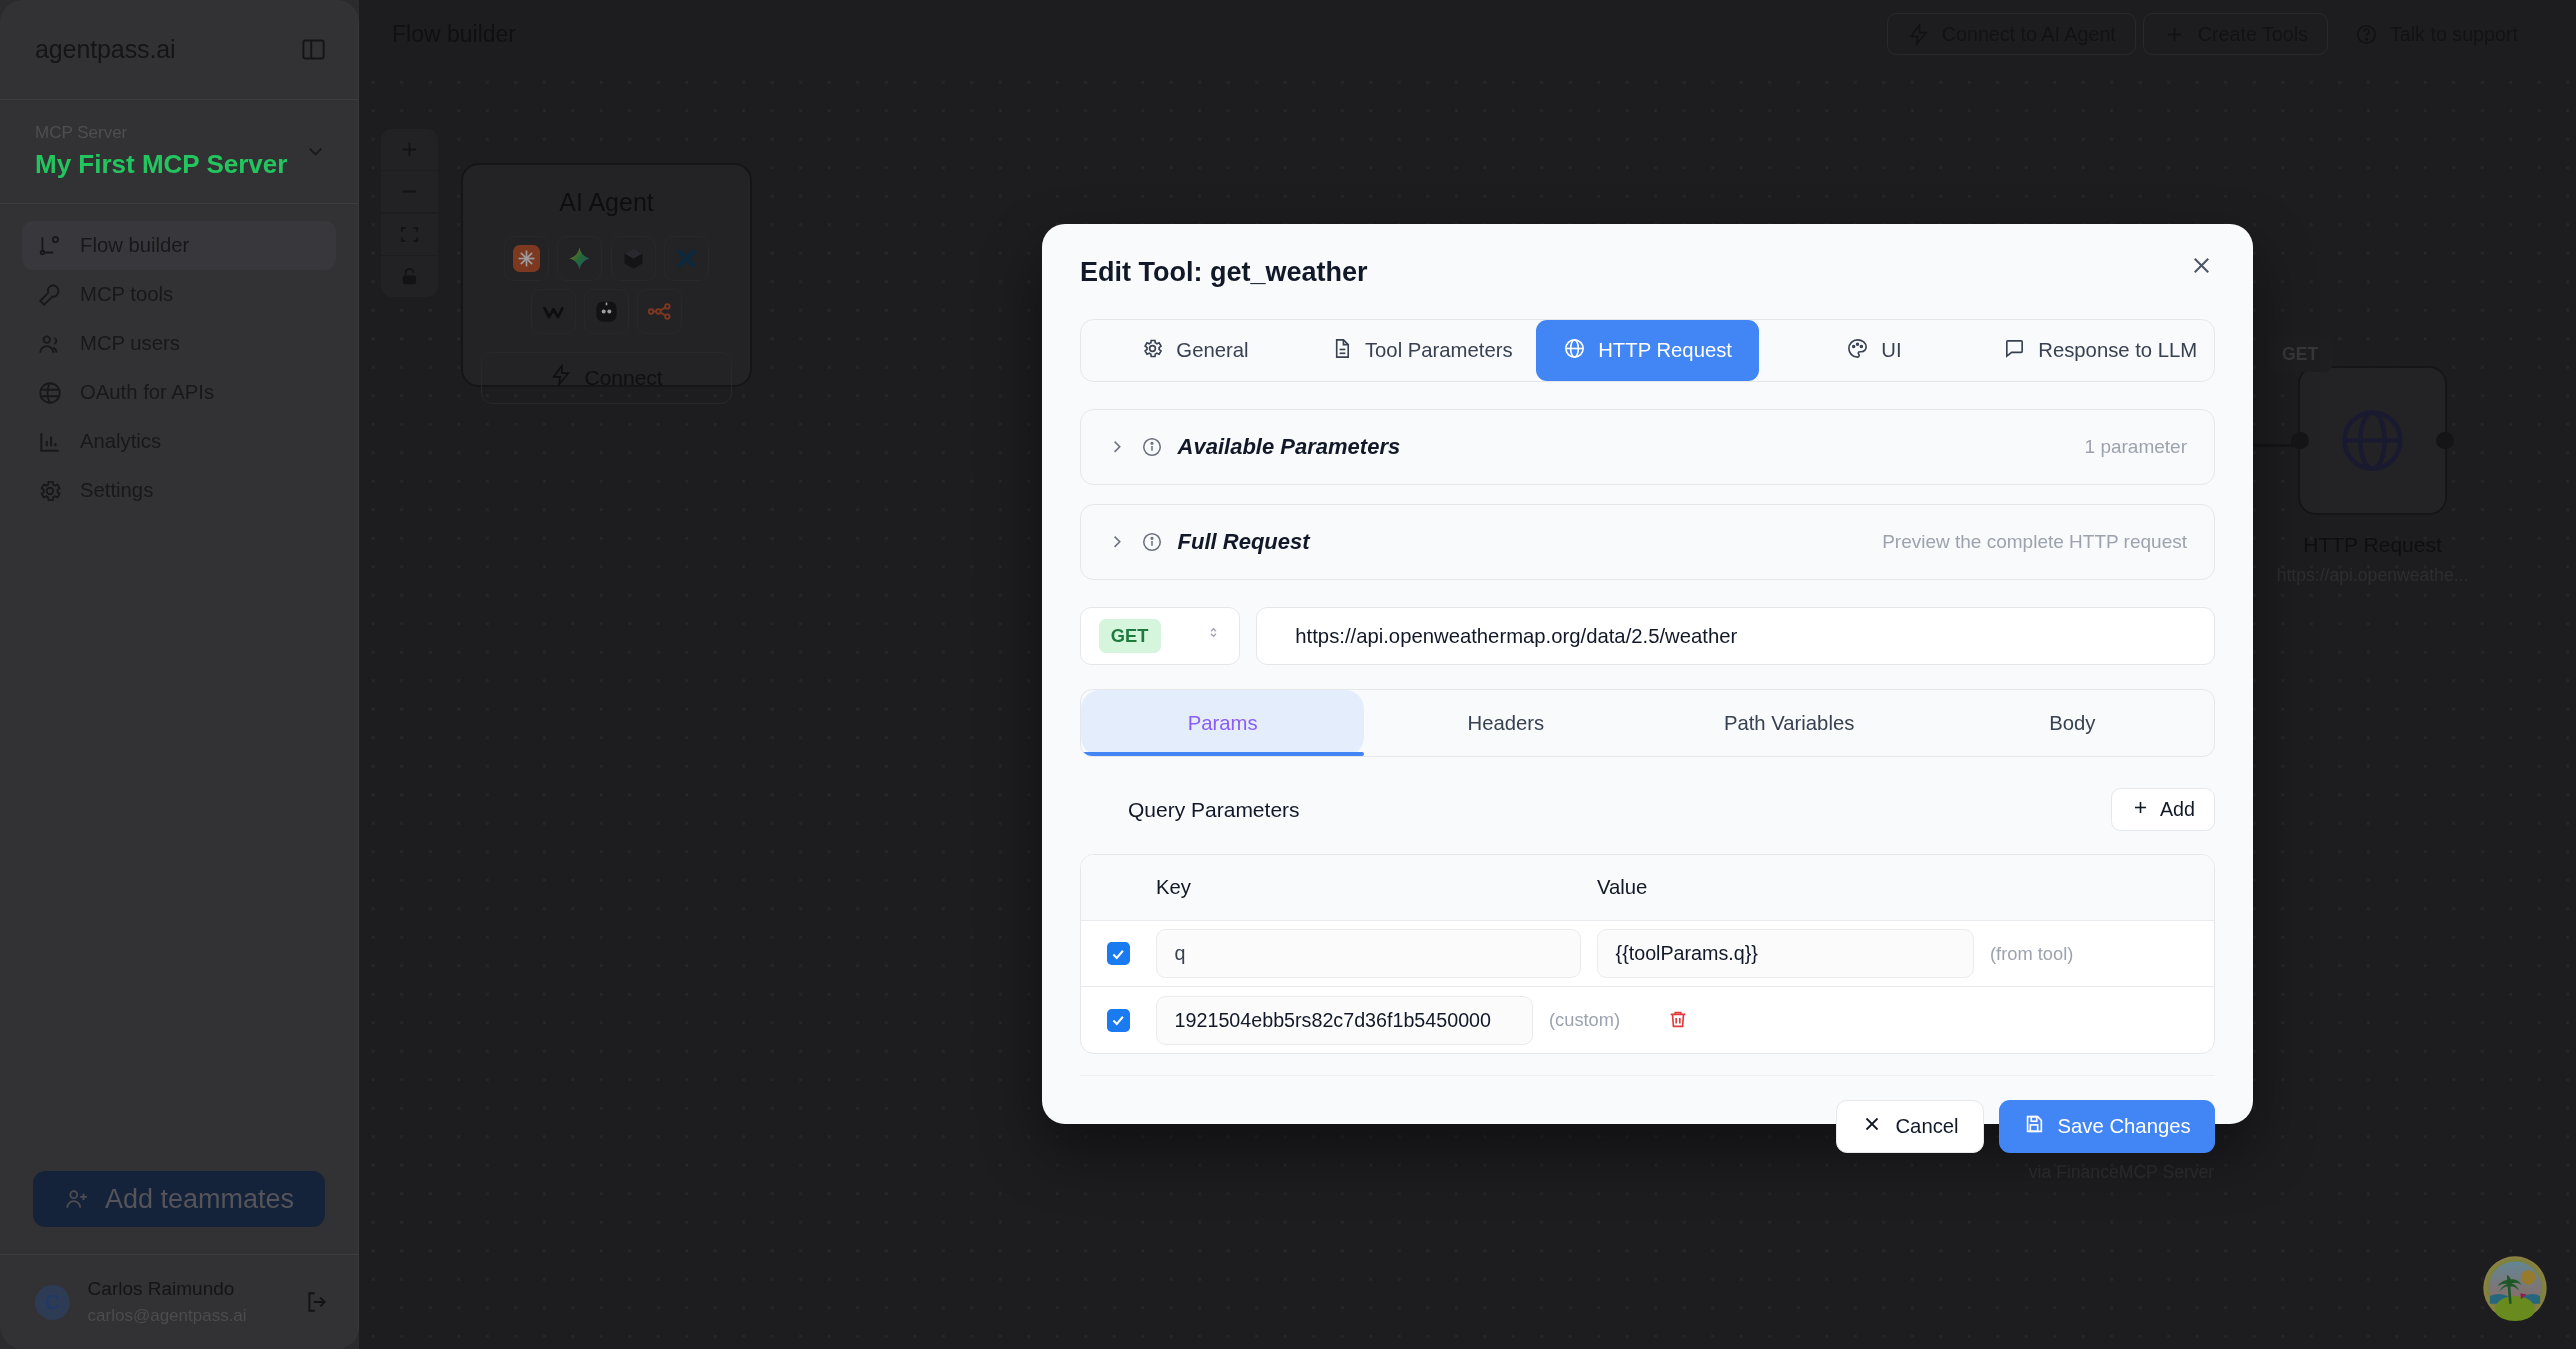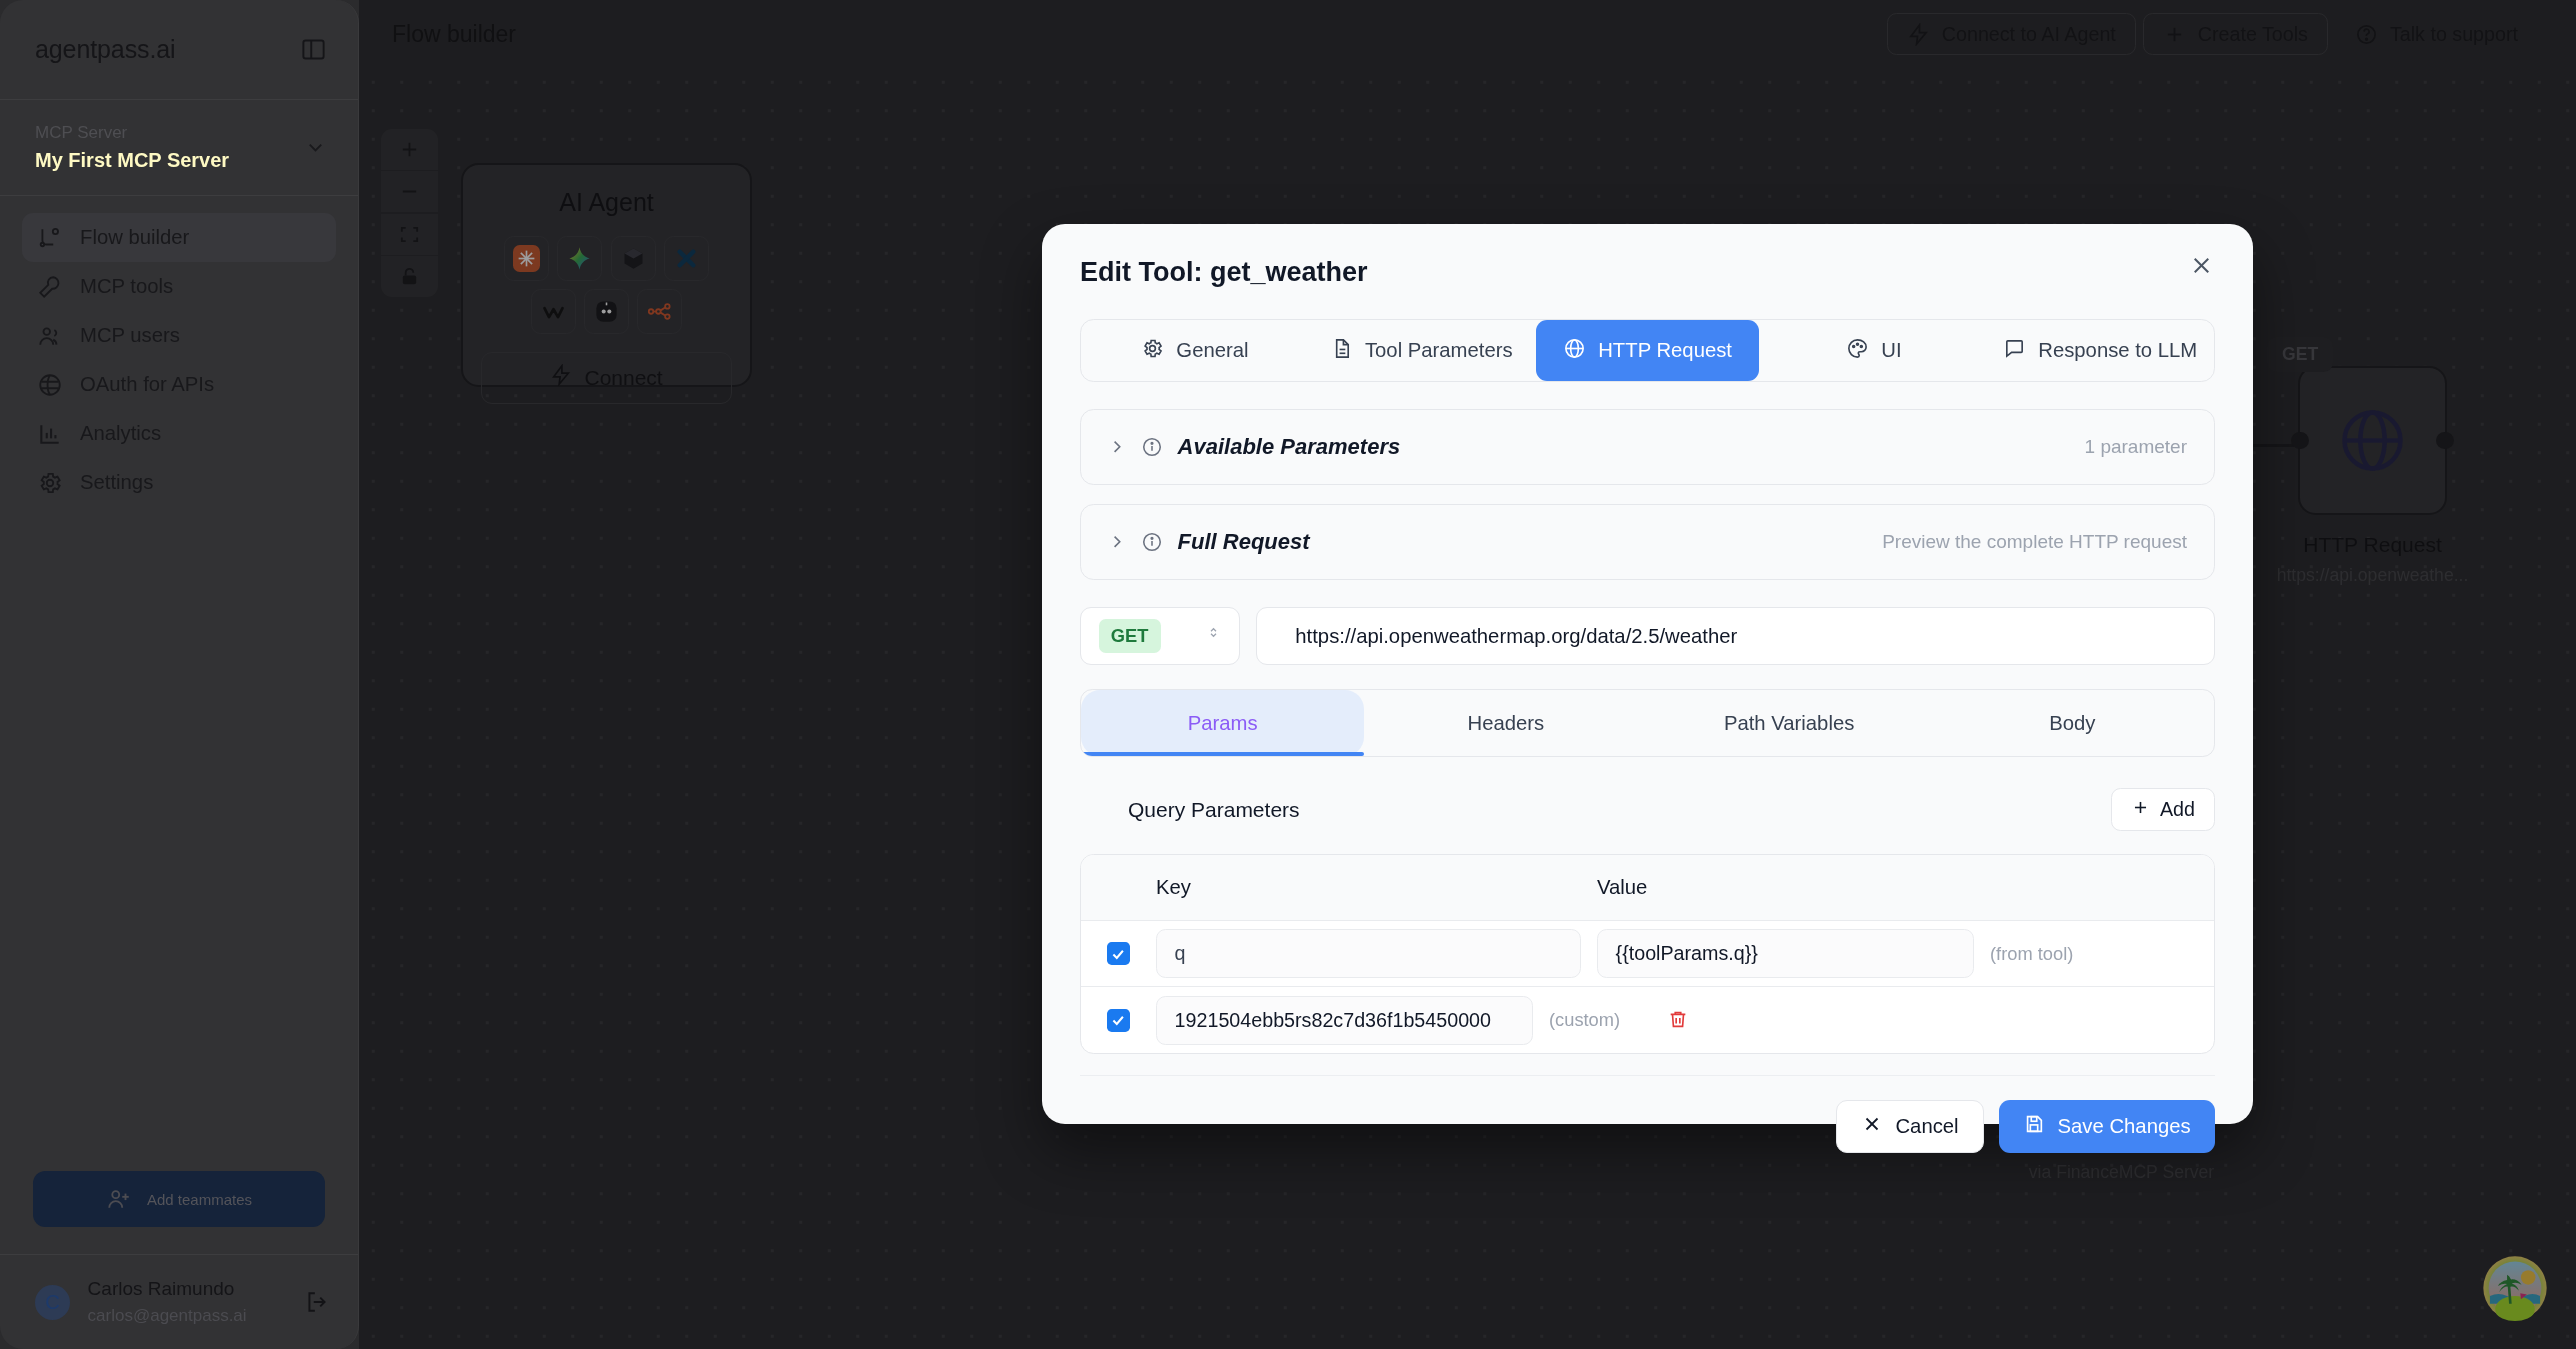--- a/index.html
+++ b/index.html
@@ -26,39 +26,39 @@
   }
   .sb-brand { font-size: 25px; color: #151518; letter-spacing: -0.1px; }
   .sb-panel-icon { width: 27px; height: 27px; color: #151518; }
 
   .sb-server {
     padding: 23px 31px 23px 35px;
     border-bottom: 0.7px solid #3d3d3f;
     display: flex; align-items: center; justify-content: space-between;
   }
   .sb-server-label { font-size: 17px; color: #4e4e52; margin-bottom: 6.1px; }
-  .sb-server-name { font-size: 20px; font-weight: bold; color: #fef9c3; }
+  .sb-server-name { font-size: 26px; font-weight: bold; color: #22c55e; }
   .sb-chevron { width: 23px; height: 23px; color: #19191c; }
 
   .sb-nav { padding: 17px 22px 0 22px; flex: 0 0 auto; }
   .sb-item {
     display: flex; align-items: center; gap: 17px;
     height: 49px; padding: 0 15px; border-radius: 11px;
     color: #18181b; font-size: 20.3px;
   }
   .sb-item.active { background: #38383c; }
   .sb-ico { width: 26px; height: 26px; flex: 0 0 26px; color: #18181b; }
 
   .sb-spacer { flex: 1 1 auto; }
   .sb-teammates-wrap { padding: 0 33px 27px 33px; }
   .sb-teammates {
     height: 56px; border-radius: 12.2px;
     background: #15233a;
     display: flex; align-items: center; justify-content: center; gap: 15px;
-    color: #54545a; font-size: 15px;
+    color: #54545a; font-size: 27px;
   }
   .sb-teammates .sb-ico { color: #4c4c52; }
   .sb-user {
     border-top: 0.7px solid #3d3d3f;
     height: 95px; display: flex; align-items: center;
     padding: 0 28.5px 0 35px; gap: 17.6px;
   }
   .avatar {
     width: 35px; height: 35px; border-radius: 50%;
     background: #2d3b55; color: #1d3a6b;

